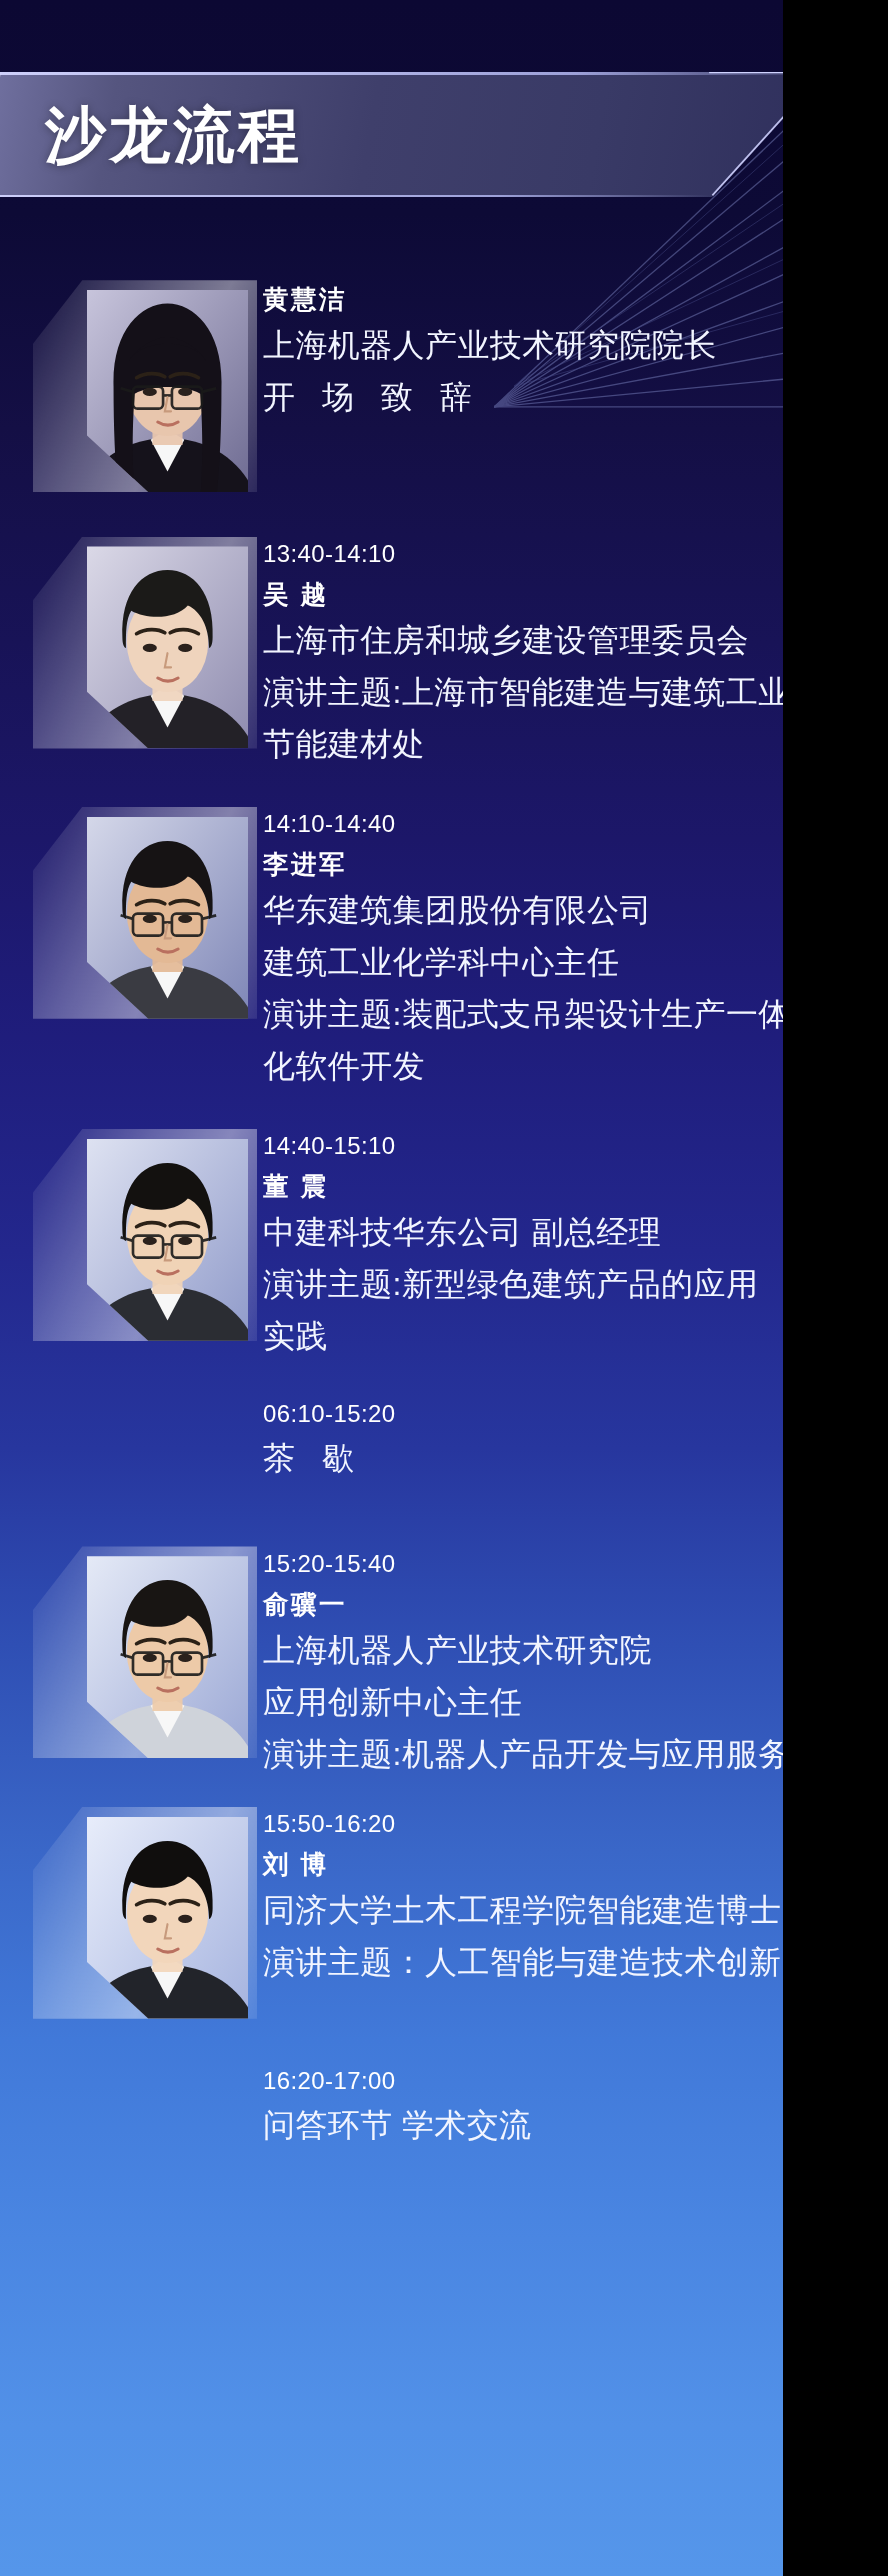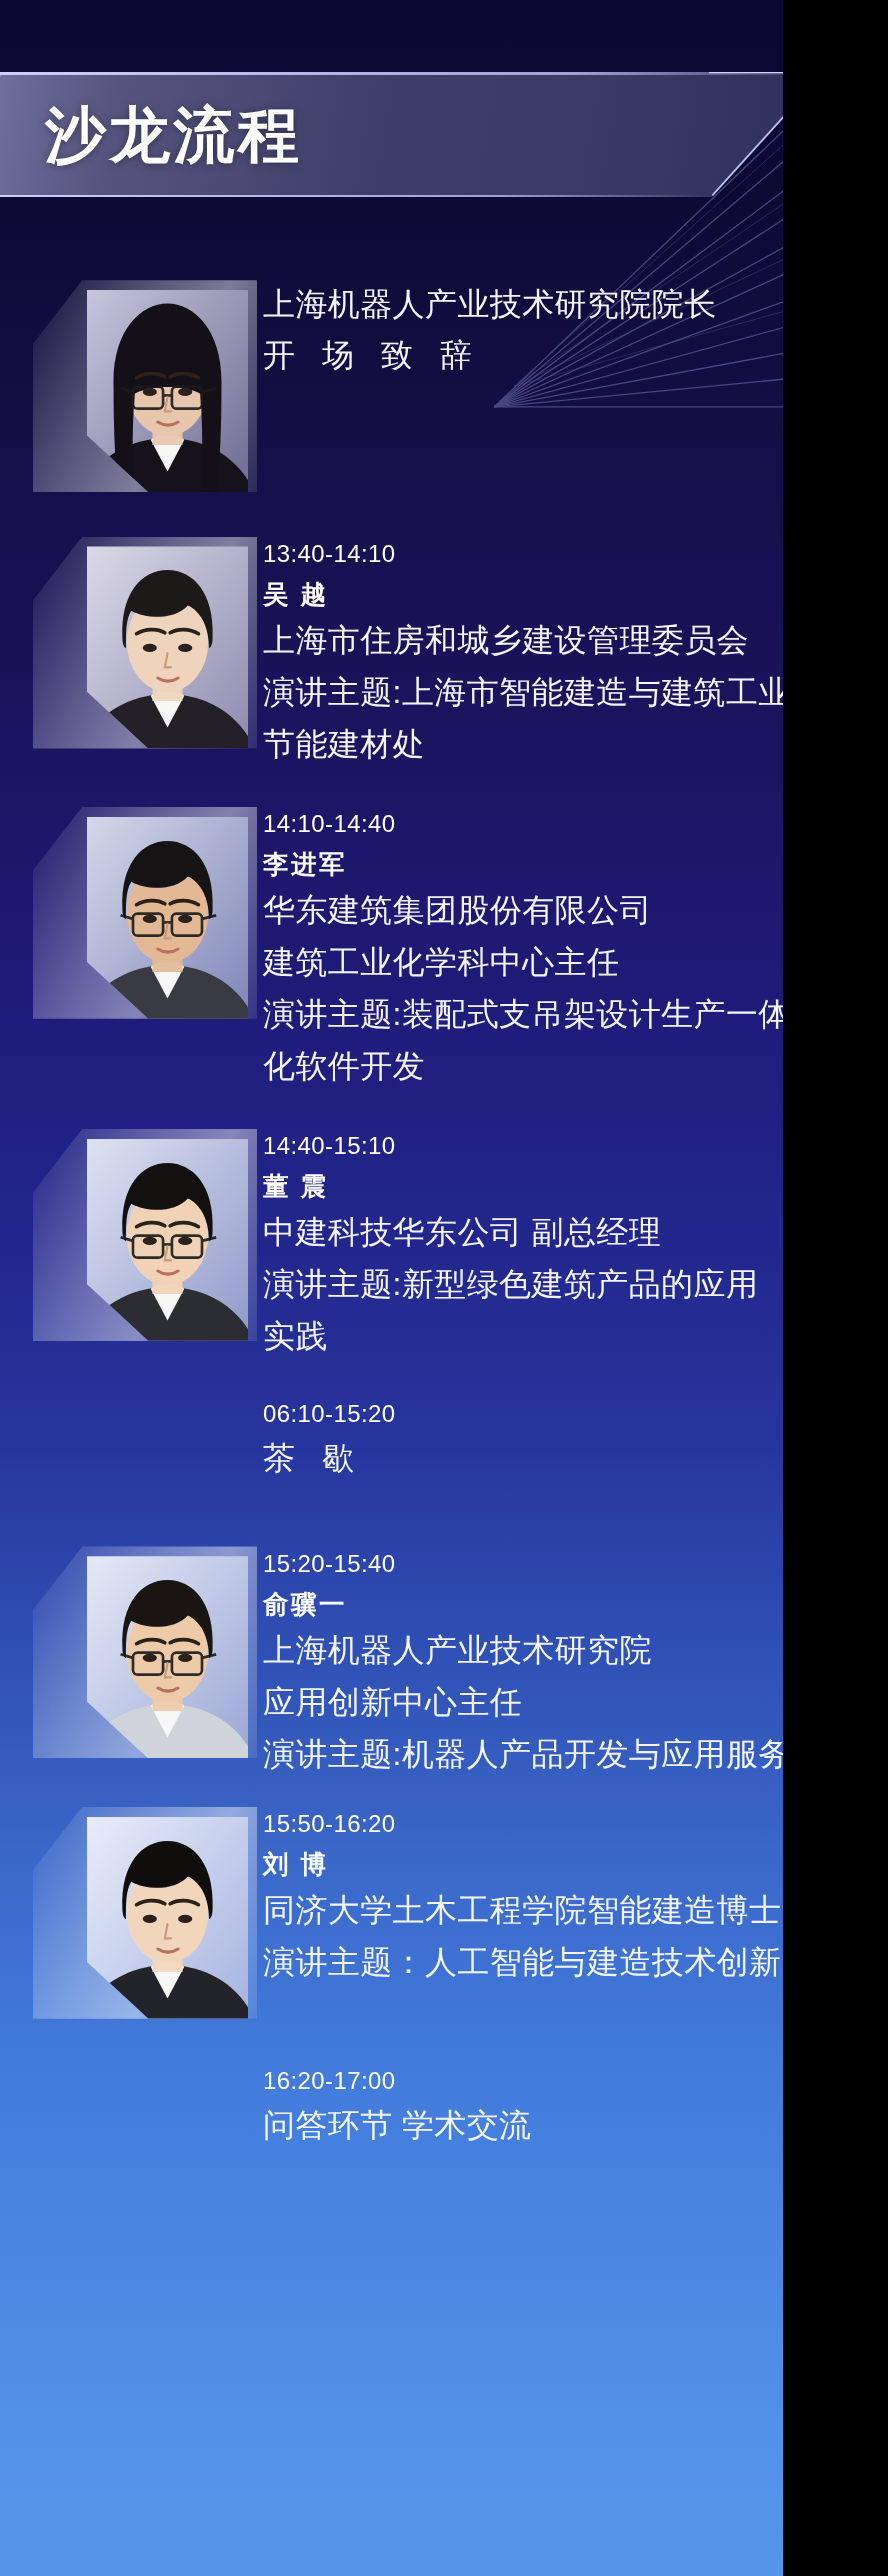--- a/index.html
+++ b/index.html
@@ -238,20 +238,21 @@
         <path d="M52 124 L38 120"></path>
         <path d="M130 124 L146 120"></path>
       </g>
 
     <path d="M91 130 L88 146 L95 146" stroke="#c79a7c" stroke-width="2.4" fill="none" stroke-linecap="round"></path>
     <path d="M80 158 C88 163 95 163 103 158" stroke="#b9705f" stroke-width="3.4" fill="none" stroke-linecap="round"></path>
   </svg></div>
             </div>
           </div>
           <div class="info">
+            <div class="name">黄慧洁</div>
             <div class="line">上海机器人产业技术研究院院长</div>
             <div class="line spaced">开 场 致 辞</div>
           </div>
         </div>
       </div>
       <div class="row" style="margin-bottom: 28px;">
         <div class="row-inner">
           <div class="portrait" style="min-height: 235px;">
             <div class="plate"></div>
             <div class="shot">

